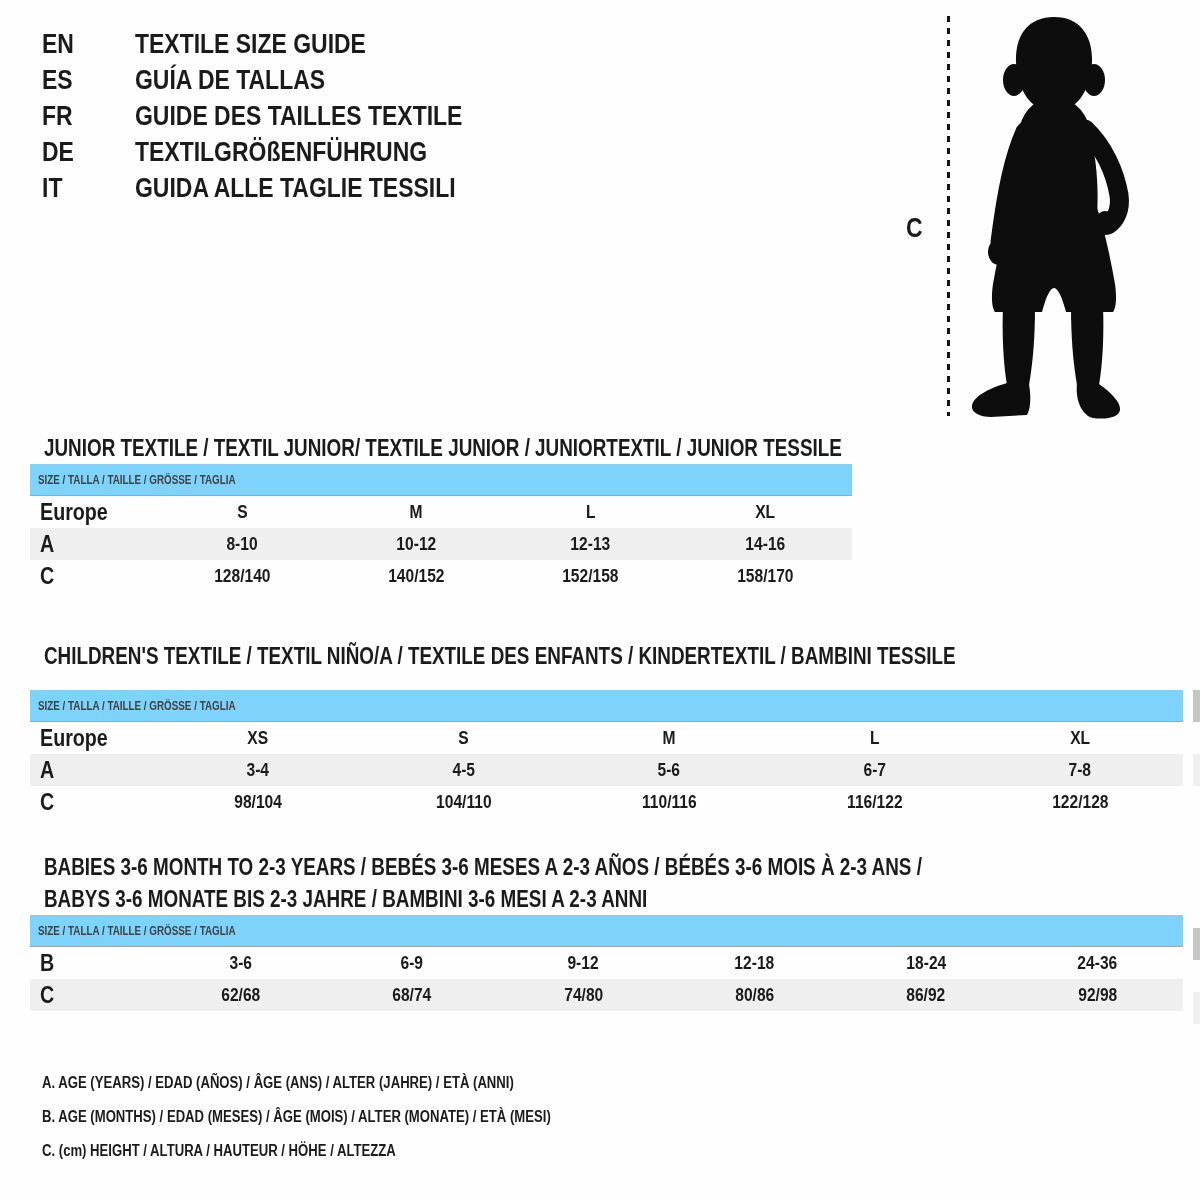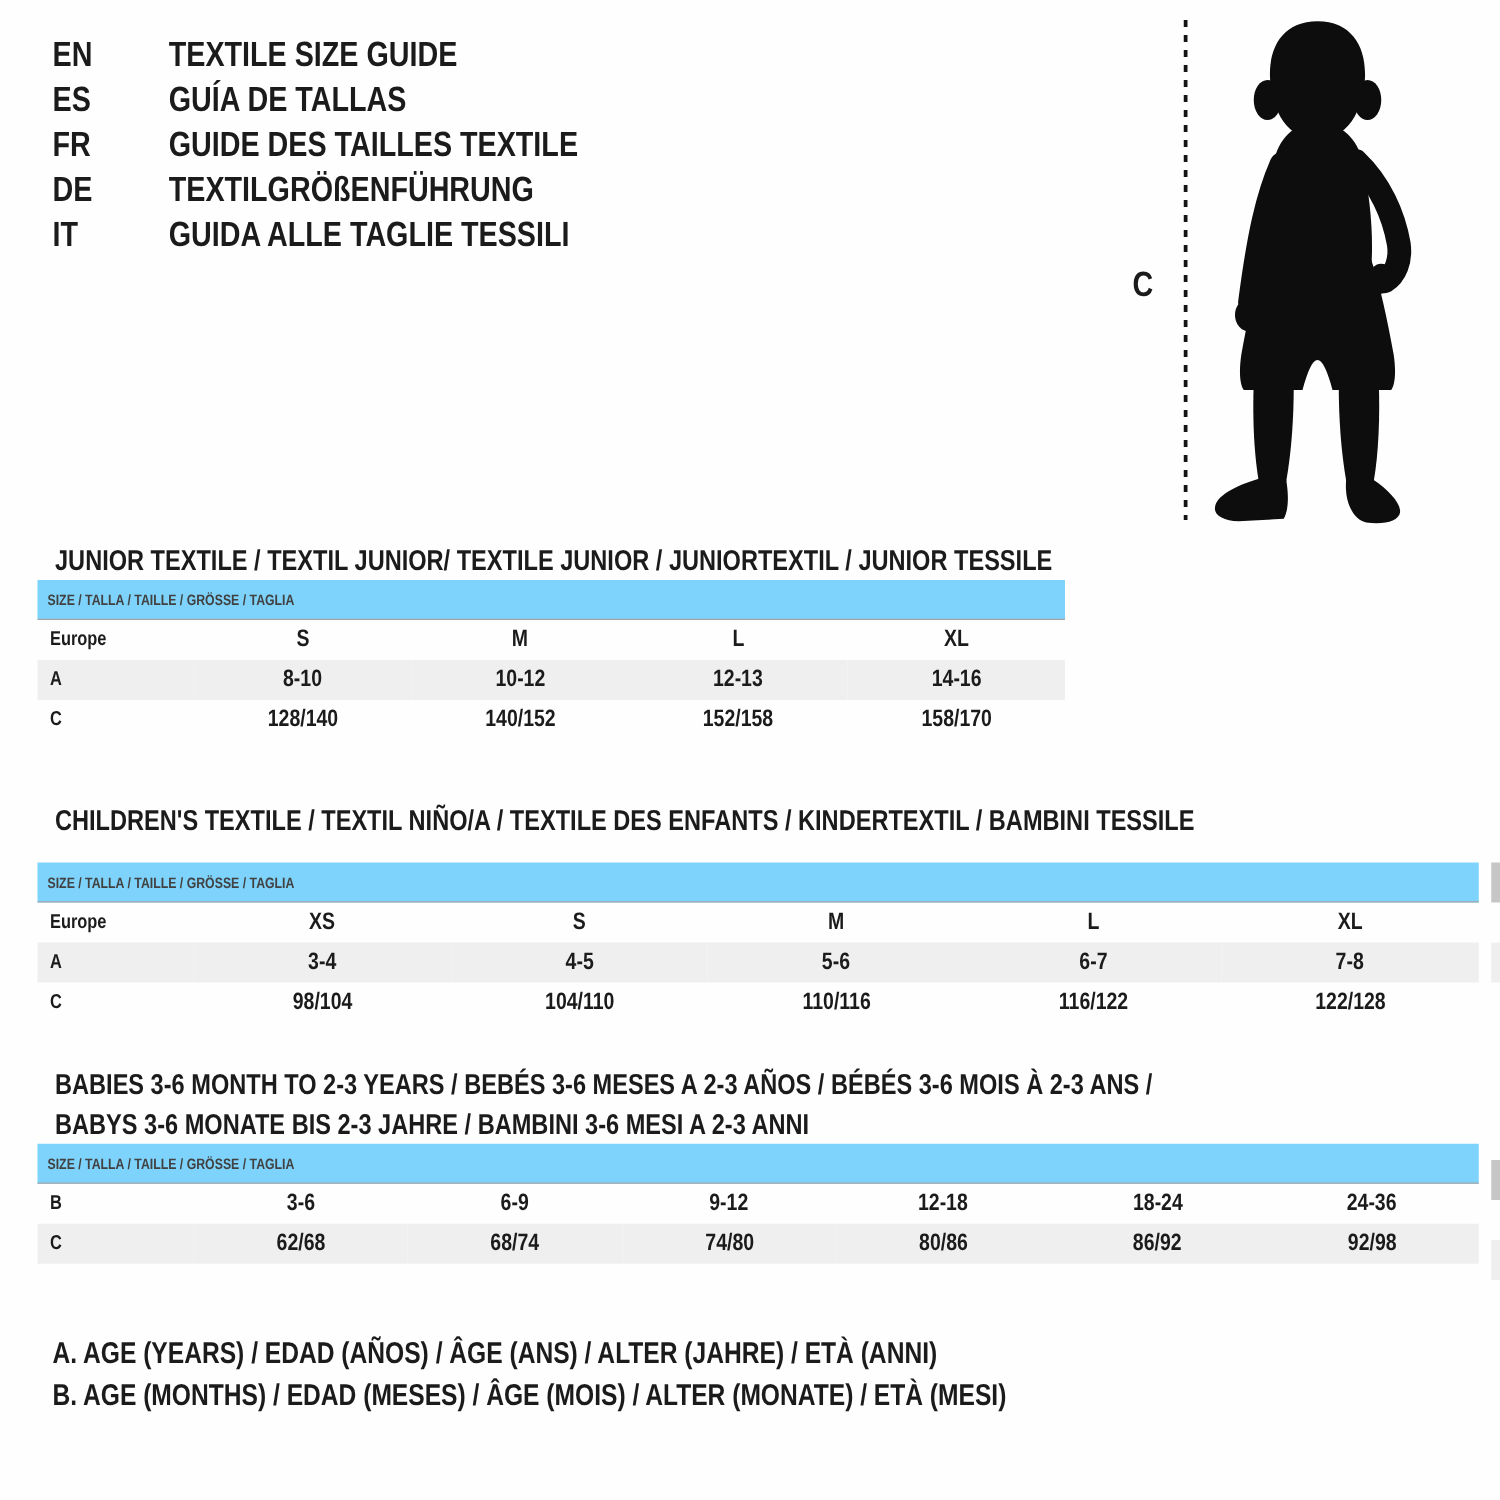--- a/index.html
+++ b/index.html
@@ -38,26 +38,26 @@
   .sec-children .section-title { margin-bottom:18px; }
   .sec-babies   .section-title { }
   .size-header-bar {
     height:32px; line-height:33px; background:#7dd3fc; color:#414141;
     padding-left:8px; font-size:12px; box-sizing:border-box;
     border-bottom:1px solid #a5a5a5;
   }
   .size-table { border-collapse:collapse; table-layout:fixed; width:100%; font-size:19px; }
   .size-table tr { height:32px; }
   .size-table tr.shaded { background:#efefef; }
-  .size-table th.rowlabel { text-align:left; padding:0 0 0 10px; font-size:16px; font-weight:700; }
+  .size-table th.rowlabel { text-align:left; padding:0 0 0 10px; font-size:24px; font-weight:700; }
   .size-table td { text-align:center; padding:0; }
   .size-table td .cx { transform-origin:50% 50%; }
 
   
-  .legend { position:absolute; left:42px; top:1066px; font-size:24px; line-height:34px; }
+  .legend { position:absolute; left:42px; top:1066px; font-size:16px; line-height:34px; }
 
   
   .sliver { position:absolute; left:1193px; width:7px; }
   .sliver-ch-header { top:690px; height:32px; background:#c6c6c6; }
   .sliver-ch-a      { top:754px; height:32px; background:#efefef; }
   .sliver-ba-header { top:928px; height:32px; background:#c6c6c6; }
   .sliver-ba-c      { top:992px; height:32px; background:#efefef; }
 </style>
 </head>
 <body>
@@ -198,19 +198,20 @@
               <td><span class="cx">92/98</span></td>
             </tr>
           </tbody>
         </table>
   </section>
 </div>
 
   <div class="legend" id="legend">
       <div><span class="cx">A. AGE (YEARS) / EDAD (AÑOS) / ÂGE (ANS) / ALTER (JAHRE) / ETÀ (ANNI)</span></div>
       <div><span class="cx">B. AGE (MONTHS) / EDAD (MESES) / ÂGE (MOIS) / ALTER (MONATE) / ETÀ (MESI)</span></div>
+      <div><span class="cx">C. (cm) HEIGHT / ALTURA / HAUTEUR / HÖHE / ALTEZZA</span></div>
     </div>
 
   <div class="sliver sliver-ch-header"></div>
   <div class="sliver sliver-ch-a"></div>
   <div class="sliver sliver-ba-header"></div>
   <div class="sliver sliver-ba-c"></div>
 </div>
 
 </body></html>

